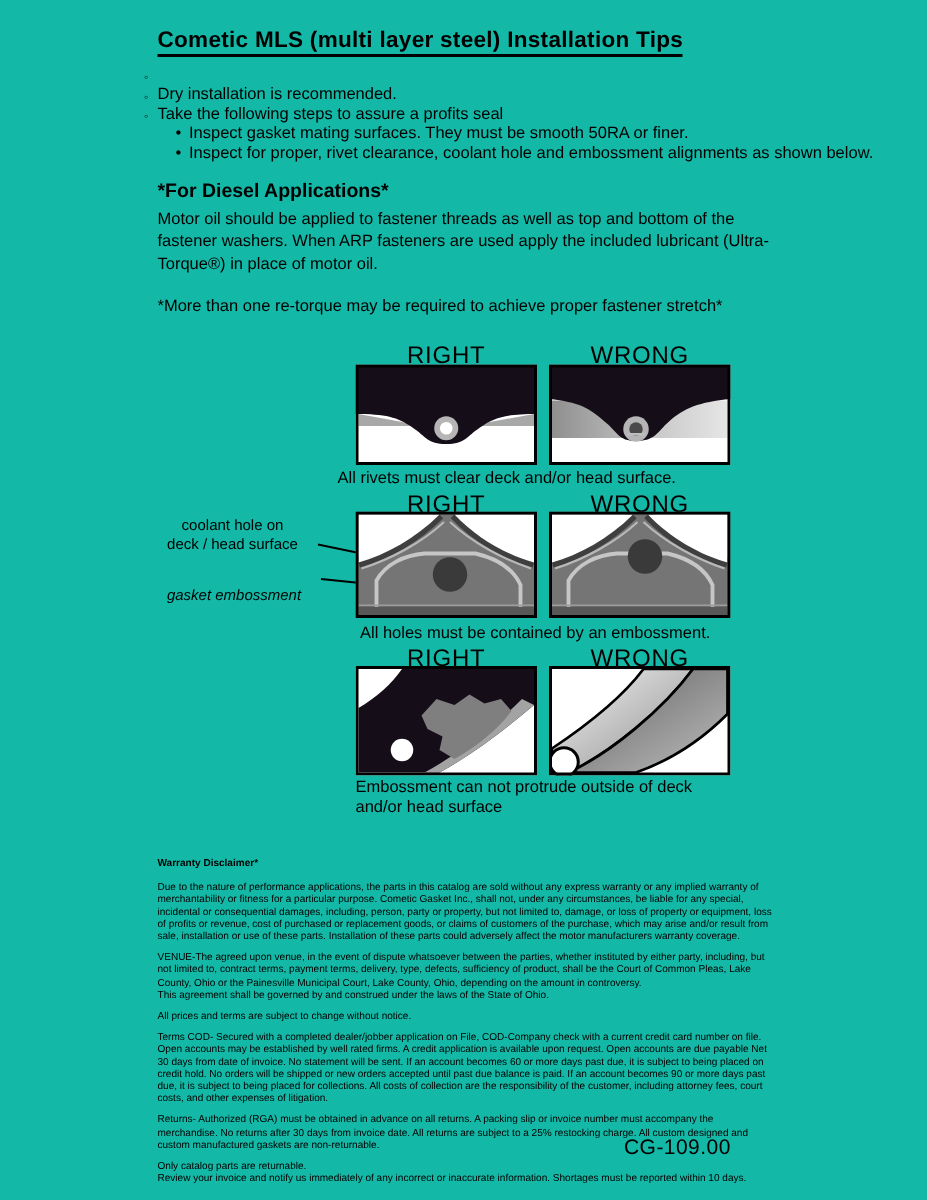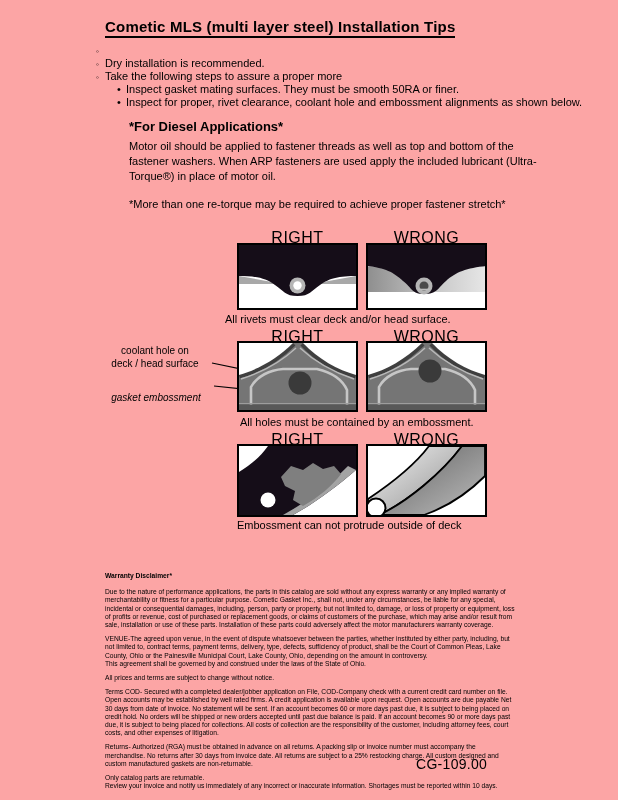--- a/index.html
+++ b/index.html
@@ -1,31 +1,31 @@
 <!DOCTYPE html>
 <html><head>
 <meta charset="utf-8">
 <style>
   * { margin:0; padding:0; box-sizing:border-box; }
   html,body { background:#ffffff; }
   .page {
-    position:relative; width:618px; height:800px; background:#fca5a5;
+    position:relative; width:618px; height:800px; background:#14b8a6;
     font-family:"Liberation Sans", sans-serif; color:#000; overflow:hidden;
   }
   .title {
     position:absolute; left:105px; top:18px;
     font-size:15px; font-weight:bold; letter-spacing:0.2px;
     border-bottom:2px solid #000; padding-bottom:1px;
   }
   .bullets { position:absolute; left:96px; top:44px; font-size:11px; line-height:13px; }
   .b { display:flex; }
   .b .m { width:9px; flex:0 0 9px; }
   .b .m.open { font-size:8px; position:relative; top:1px; }
   .b.sb { margin-left:21px; }
-  .diesel { position:absolute; left:105px; top:119px; width:418px; font-size:11px; line-height:15px;margin-left:24px; }
+  .diesel { position:absolute; left:105px; top:119px; width:418px; font-size:11px; line-height:15px; }
   .diesel h2 { font-size:13px; font-weight:bold; margin-bottom:5px; }
   .diesel p { margin-bottom:13px; }
 
   .dg-hdr { position:absolute; width:121px; text-align:center; font-size:16px; letter-spacing:0.5px; }
   .panel { position:absolute; width:121px; }
   .panel svg { display:block; width:100%; height:auto; }
   .cap { position:absolute; font-size:11px; line-height:13px; }
   .callout { position:absolute; font-size:10px; line-height:12.5px; text-align:center; }
   .ptr { position:absolute; left:205px; top:340px; }
 
@@ -44,21 +44,21 @@
   <div class="bullets">
     <div class="b">
       <span class="m open">◦</span>
     </div>
     <div class="b">
       <span class="m open">◦</span>
       <span>Dry installation is recommended.</span>
     </div>
     <div class="b">
       <span class="m open">◦</span>
-      <span>Take the following steps to assure a proper more</span>
+      <span>Take the following steps to assure a profits seal</span>
     </div>
     <div class="b sb">
       <span class="m">•</span>
       <span>Inspect gasket mating surfaces.  They must be smooth 50RA or finer.</span>
     </div>
     <div class="b sb">
       <span class="m">•</span>
       <span>Inspect for proper, rivet clearance, coolant hole and embossment alignments as shown below.</span>
     </div>
   </div>
@@ -178,20 +178,21 @@
       </defs>
       <rect width="121" height="73" fill="#ffffff"></rect>
       <path d="M63,2 H96 C76,29 41,58 13,71 H2 V55 C23,41 48,22 63,2 Z" fill="url(#gsil)" stroke="#000000" stroke-width="1.8"></path>
       <path d="M96,2 H119 V32 C99,52 78,64 58,71 H13 C41,58 76,29 96,2 Z" fill="url(#gdk)" stroke="#000000" stroke-width="1.8"></path>
       <circle cx="10" cy="64" r="9.5" fill="#ffffff" stroke="#000000" stroke-width="2"></circle>
       <rect x="1" y="1" width="119" height="71" fill="none" stroke="#000000" stroke-width="2"></rect>
     </svg>
   </div>
   <div class="cap" style="left:237px; top:519px;">
     <div>Embossment can not protrude outside of deck</div>
+    <div>and/or head surface</div>
   </div>
 
   <div class="disclaimer">
     <div class="hd">Warranty Disclaimer*</div>
     <div class="blk">Due to the nature of performance applications, the parts in this catalog are sold without any express warranty or any implied warranty of merchantability or fitness for a particular purpose.  Cometic Gasket Inc., shall not, under any circumstances, be liable for any special, incidental or consequential damages, including, person, party or property, but not limited to, damage, or loss of property or equipment, loss of profits or revenue, cost of purchased or replacement goods, or claims of customers of the purchase, which may arise and/or result from sale, installation or use of these parts.  Installation of these parts could adversely affect the motor manufacturers warranty coverage.</div>
     <div>VENUE-The agreed upon venue, in the event of dispute whatsoever between the parties, whether instituted by either party, including, but not limited to, contract terms, payment terms, delivery, type, defects, sufficiency of product, shall be the Court of Common Pleas, Lake County, Ohio or the Painesville Municipal Court, Lake County, Ohio, depending on the amount in controversy.</div>
     <div class="blk">This agreement shall be governed by and construed under the laws of the State of Ohio.</div>
     <div class="blk">All prices and terms are subject to change without notice.</div>
     <div class="blk">Terms COD- Secured with a completed dealer/jobber application on File, COD-Company check with a current credit card number on file.  Open accounts may be established by well rated firms.  A credit application is available upon request.  Open accounts are due payable Net 30 days from date of invoice.  No statement will be sent.  If an account becomes 60 or more days past due, it is subject to being placed on credit hold.  No orders will be shipped or new orders accepted until past due balance is paid.  If an account becomes 90 or more days past due, it is subject to being placed for collections.  All costs of collection are the responsibility of the customer, including attorney fees, court costs, and other expenses of litigation.</div>
     <div class="blk">Returns- Authorized (RGA) must be obtained in advance on all returns.  A packing slip or invoice number must accompany the merchandise.  No returns after 30 days from invoice date.  All returns are subject to a 25% restocking charge.  All custom designed and custom manufactured gaskets are non-returnable.</div>

